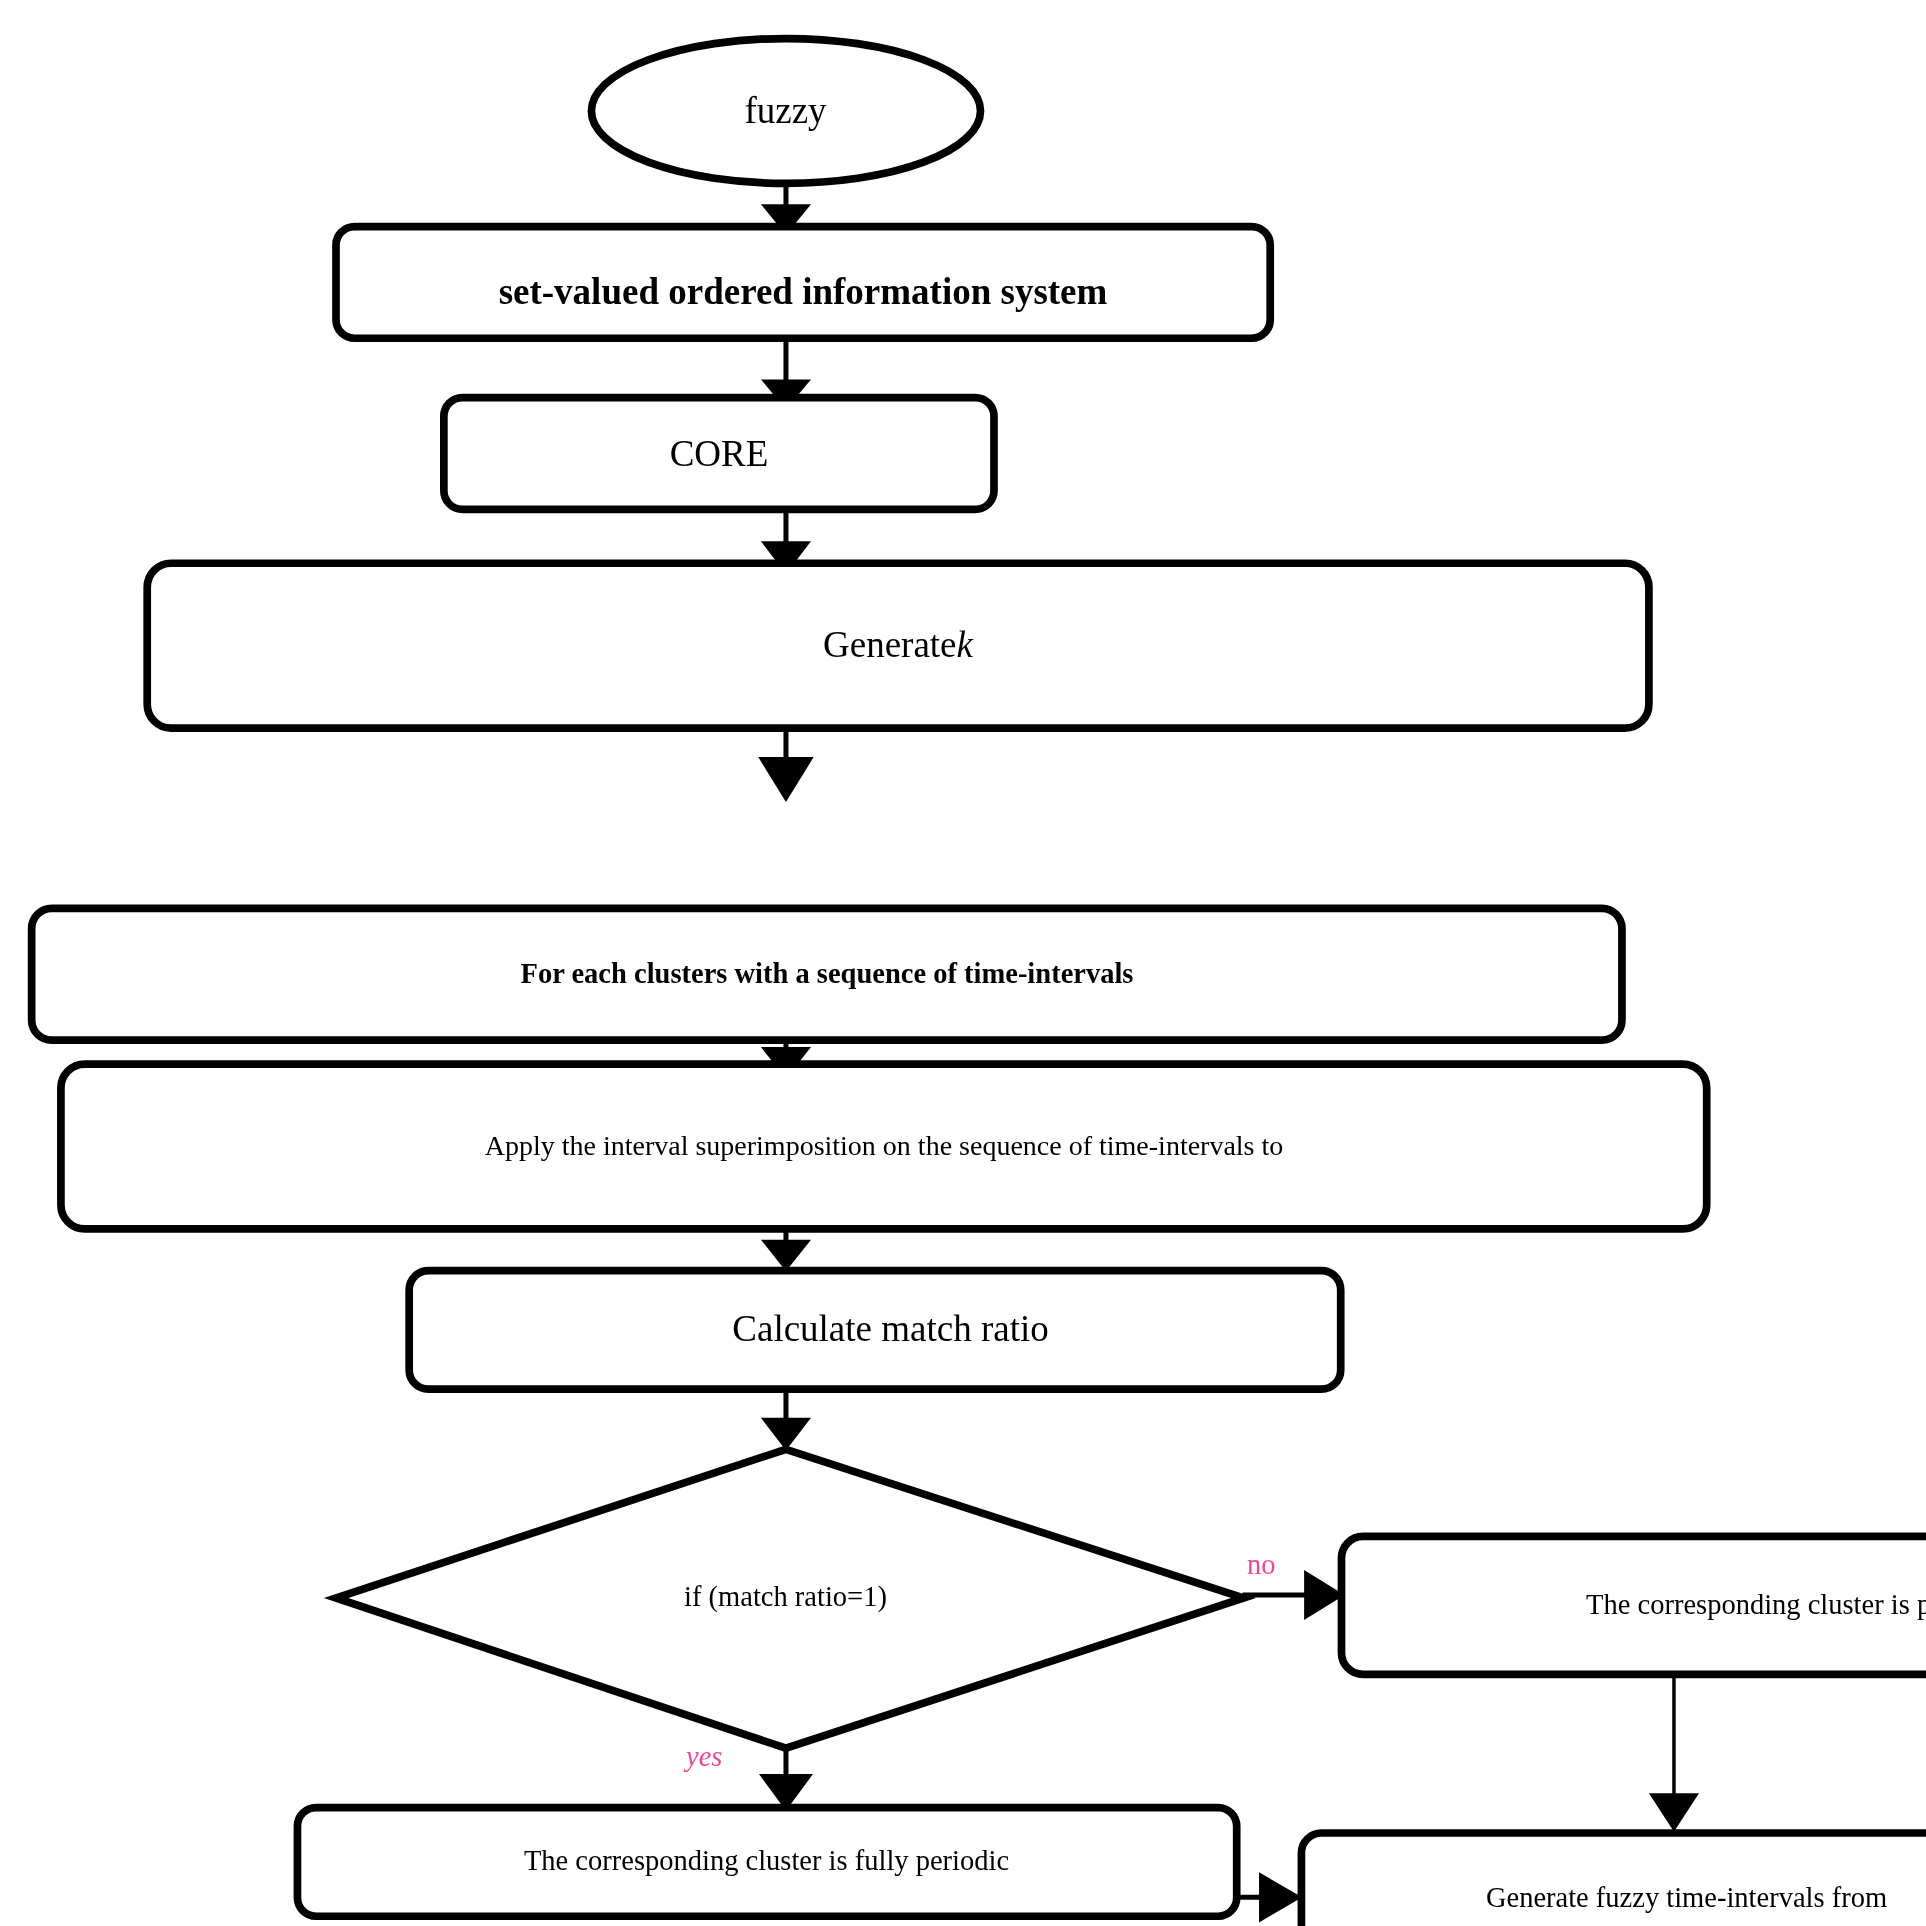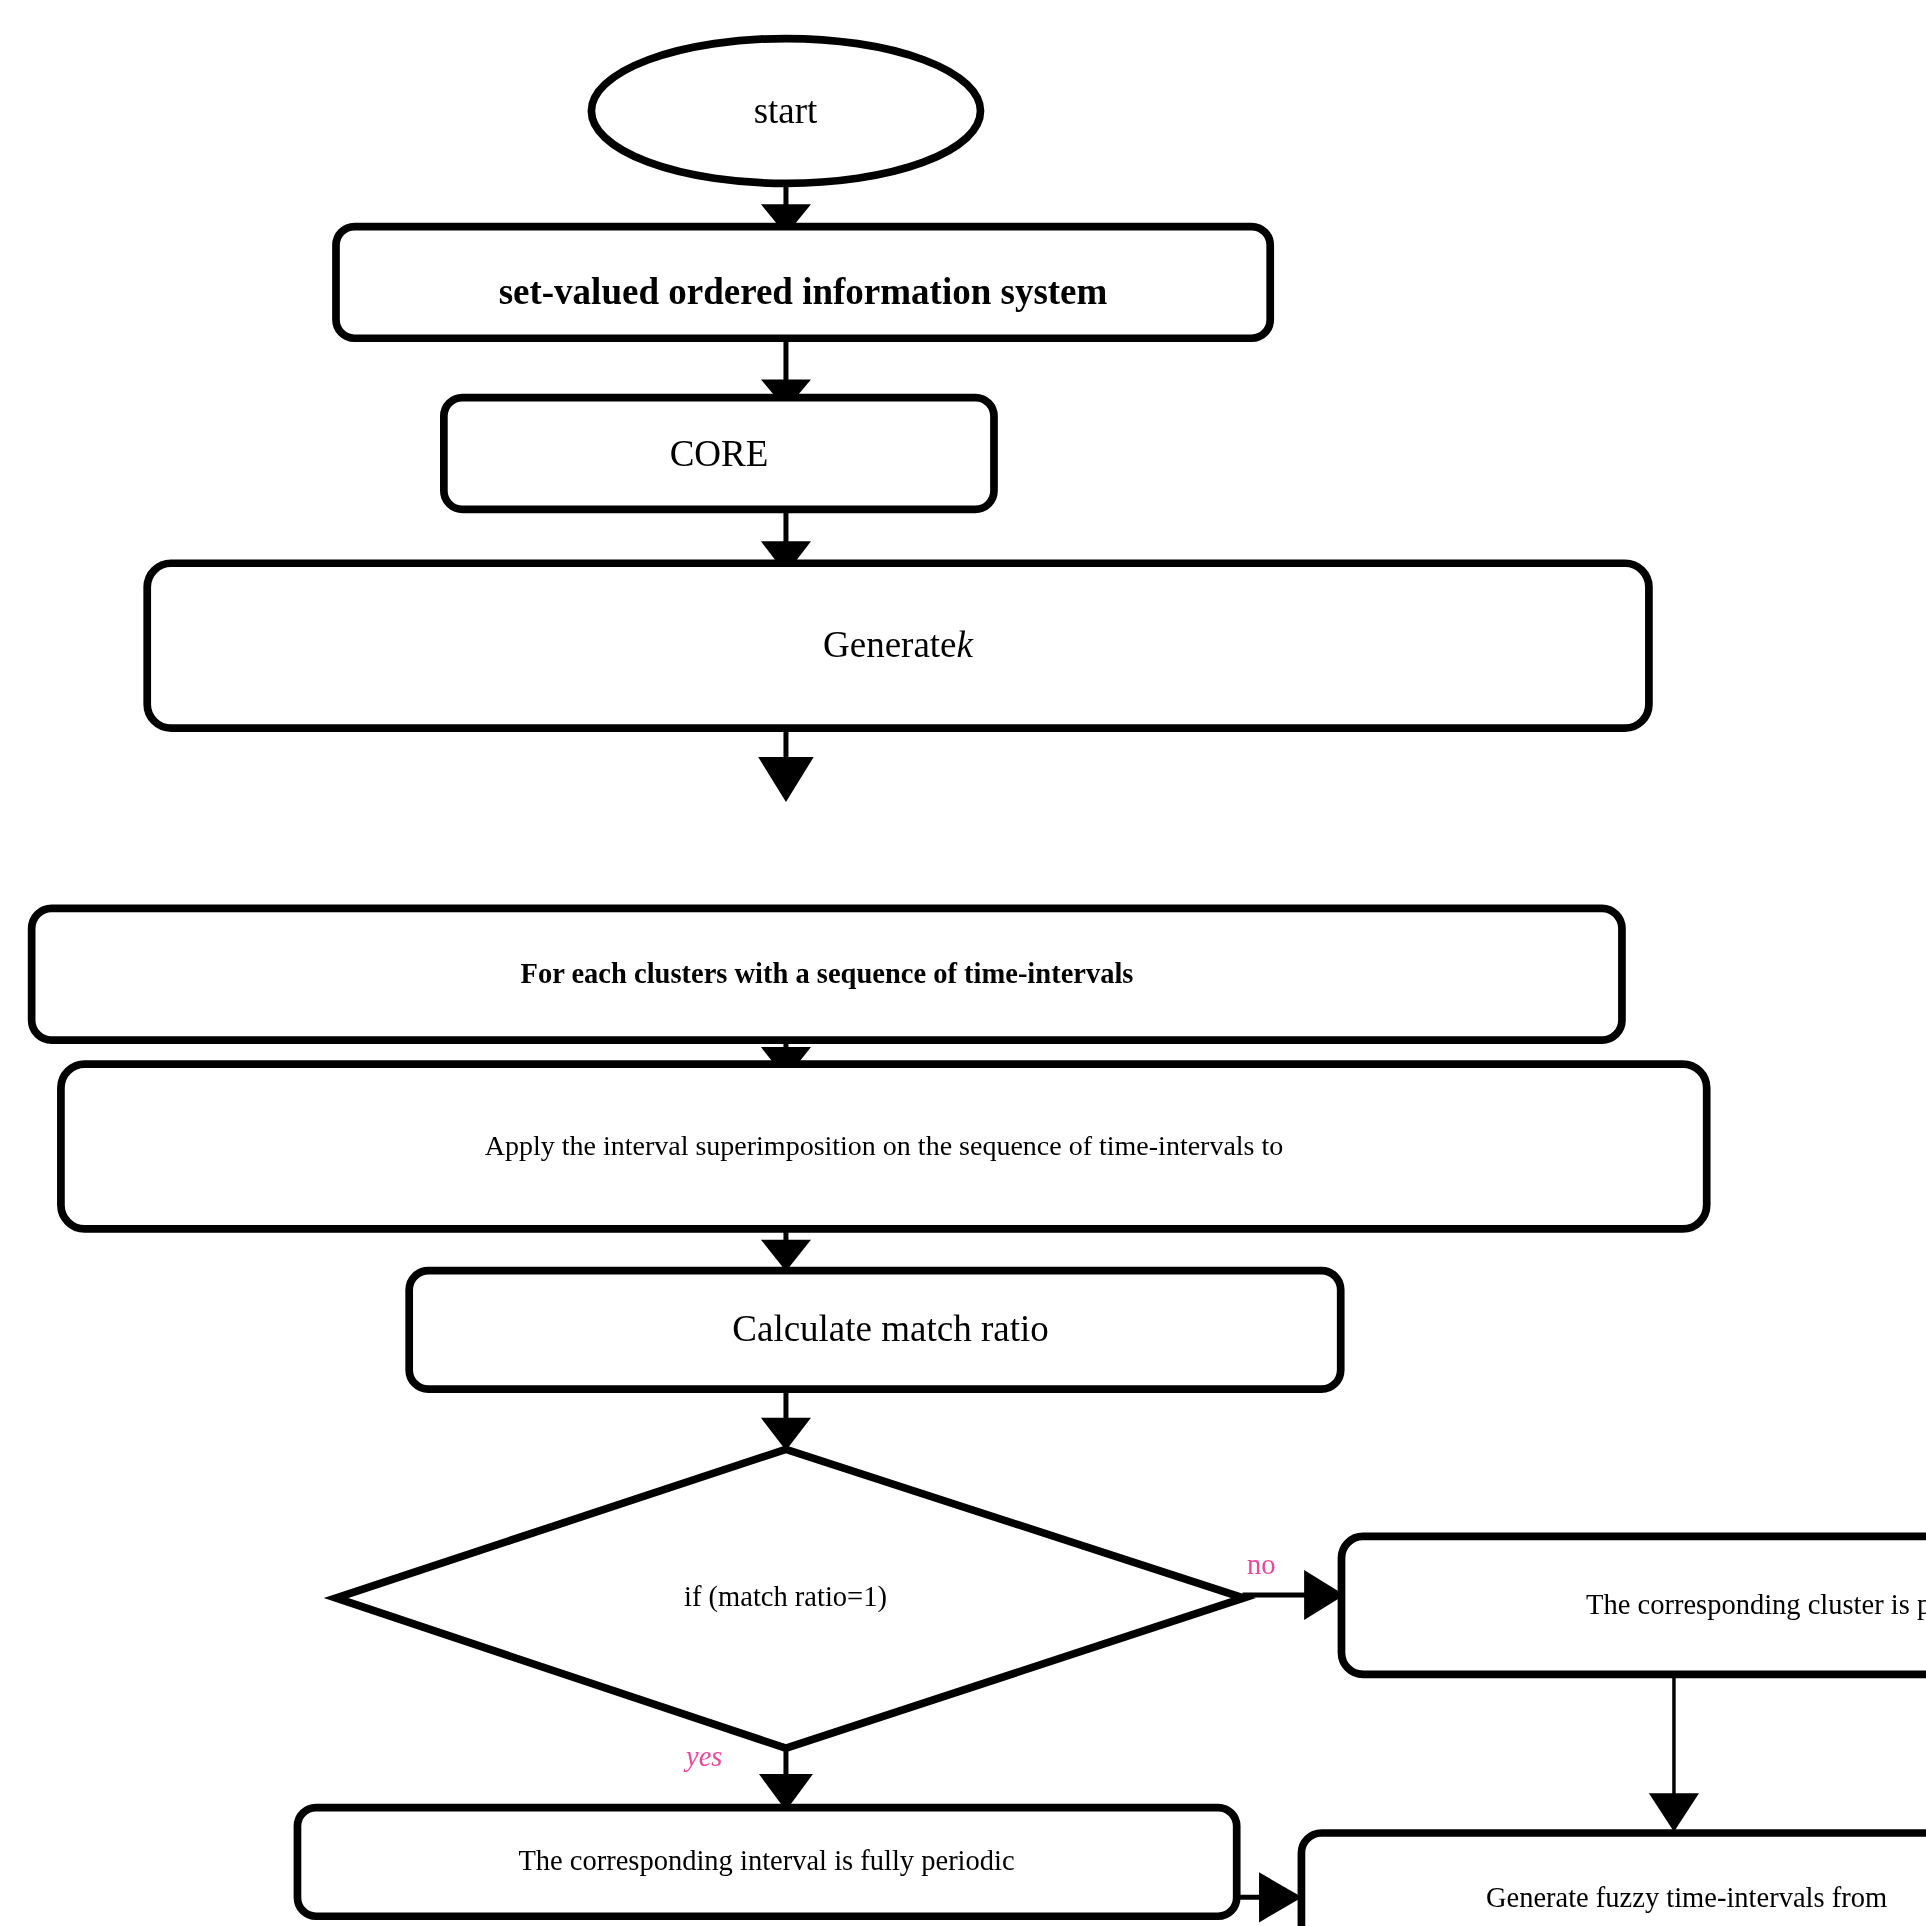--- a/index.html
+++ b/index.html
@@ -153,42 +153,42 @@
     <rect class="shape-stroke thick" x="3482" y="3988" width="2378" height="358" rx="56" ry="56"></rect>
 
     <rect class="shape-stroke thick" x="772" y="4692" width="2438" height="282" rx="48" ry="48"></rect>
 
     <rect class="shape-stroke thick" x="3378" y="4758" width="2002" height="338" rx="52" ry="52"></rect>
 
     <ellipse class="shape-stroke thick" cx="3632" cy="5372" rx="438" ry="160"></ellipse>
 
   </svg>
 
-  <div class="node-label f-lg" style="left:591px; top:77px; width:389px; height:69px;">start</div>
+  <div class="node-label f-lg" style="left:591px; top:77px; width:389px; height:69px;">fuzzy</div>
 
   <div class="node-label f-lg" style="left:336px; top:236px; width:934px; height:112px;font-weight:bold;">set-valued ordered information system</div>
 
   <div class="node-label f-lg" style="left:444px; top:398px; width:550px; height:112px;">CORE</div>
 
   <div class="node-label f-lg" style="left:147px; top:563px; width:1502px; height:165px;">
     <span>Generate </span>
       <span class="ital">k</span>
   </div>
 
   <div class="node-label f-sm" style="left:32px; top:908px; width:1590px; height:132px;font-weight:bold;">For each clusters with a sequence of time-intervals</div>
 
   <div class="node-label f-md" style="left:61px; top:1064px; width:1646px; height:165px;">Apply the interval superimposition on the sequence of time-intervals to</div>
 
   <div class="node-label f-lg" style="left:425px; top:1270px; width:931px; height:119px;text-align:right;">Calculate match ratio</div>
 
   <div class="node-label f-sm" style="left:516px; top:1563px; width:539px; height:69px;">if (match ratio=1)</div>
 
   <div class="node-label f-sm" style="left:1341px; top:1536px; width:916px; height:138px;">The corresponding cluster is partially</div>
 
-  <div class="node-label f-sm" style="left:297px; top:1807px; width:939px; height:109px;">The corresponding interval is fully periodic</div>
+  <div class="node-label f-sm" style="left:297px; top:1807px; width:939px; height:109px;">The corresponding cluster is fully periodic</div>
 
   <div class="node-label f-sm" style="left:1301px; top:1833px; width:771px; height:130px;">Generate fuzzy time-intervals from</div>
 
   <div class="edge-label f-sm" style="left:1247px; top:1549px;">no</div>
 
   <div class="edge-label f-sm" style="left:686px; top:1741px;font-style:italic;">yes</div>
 
 </div>
 
 

